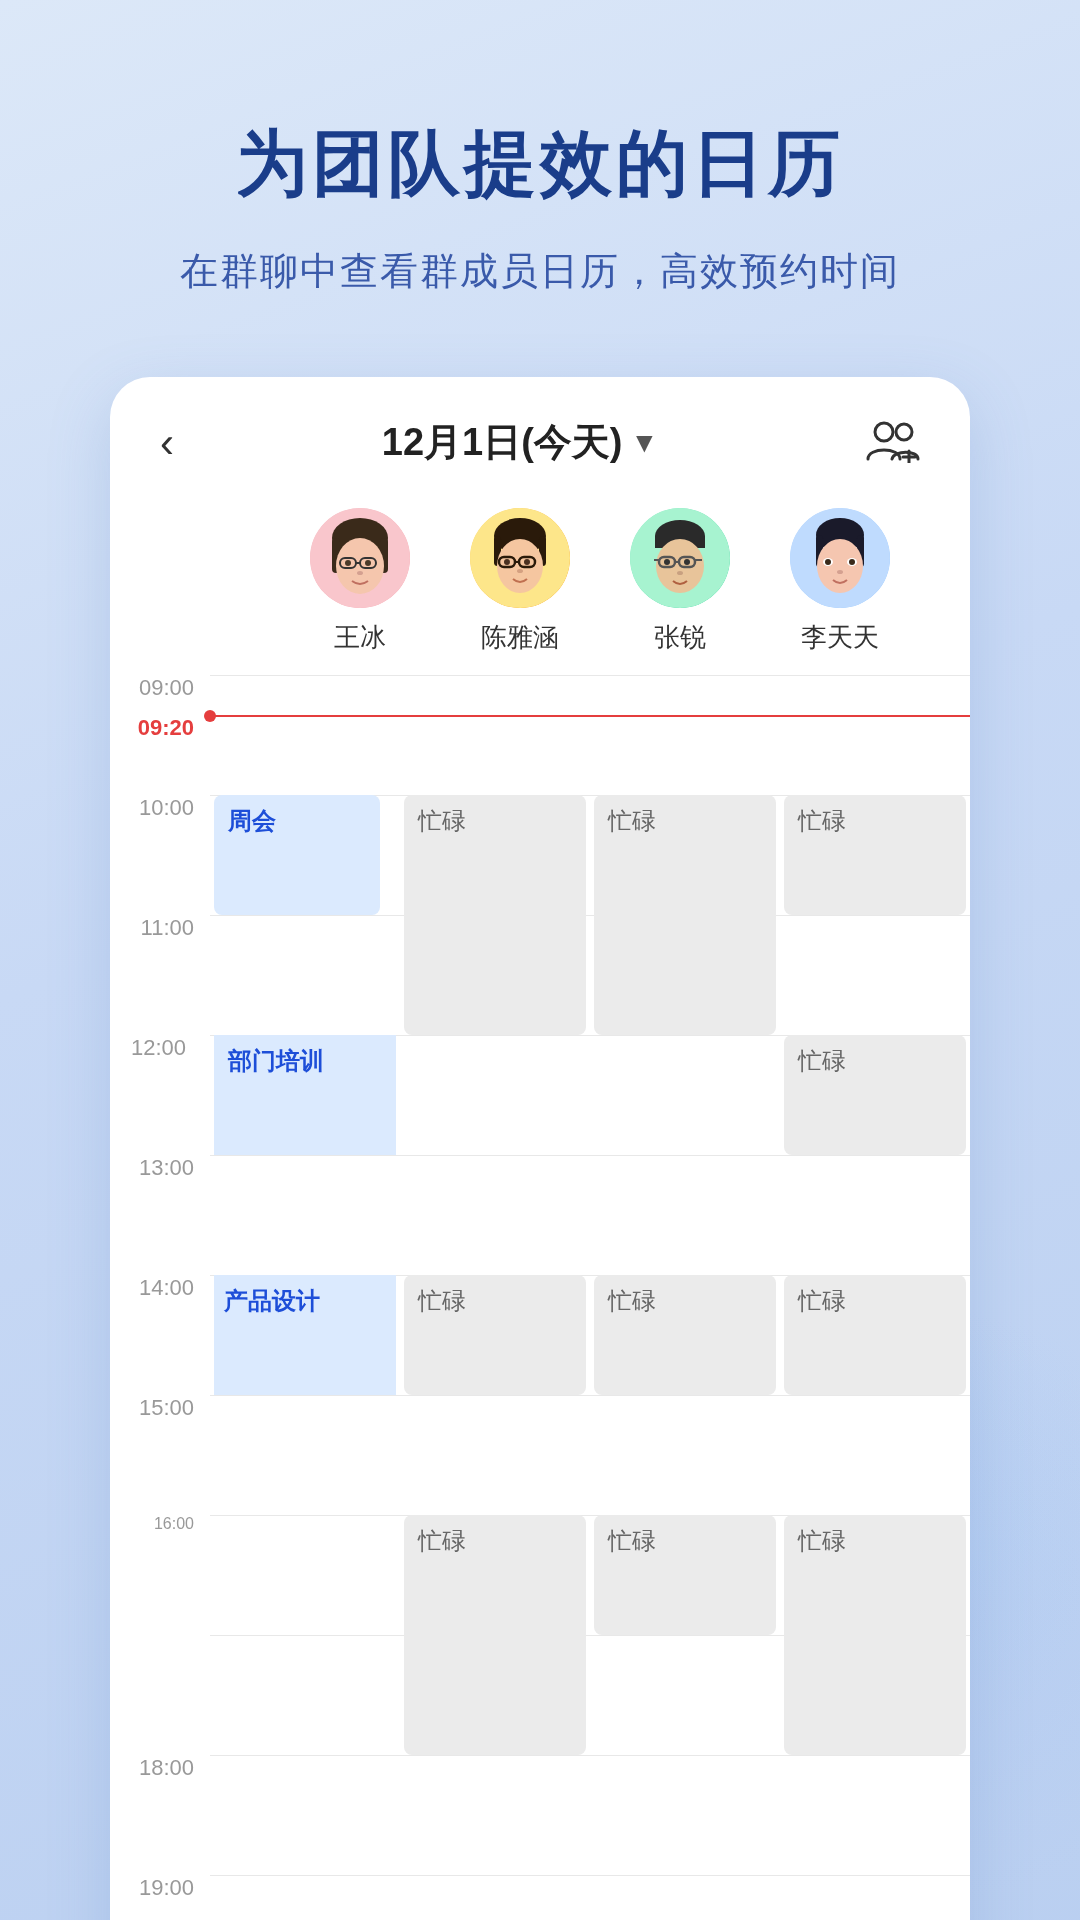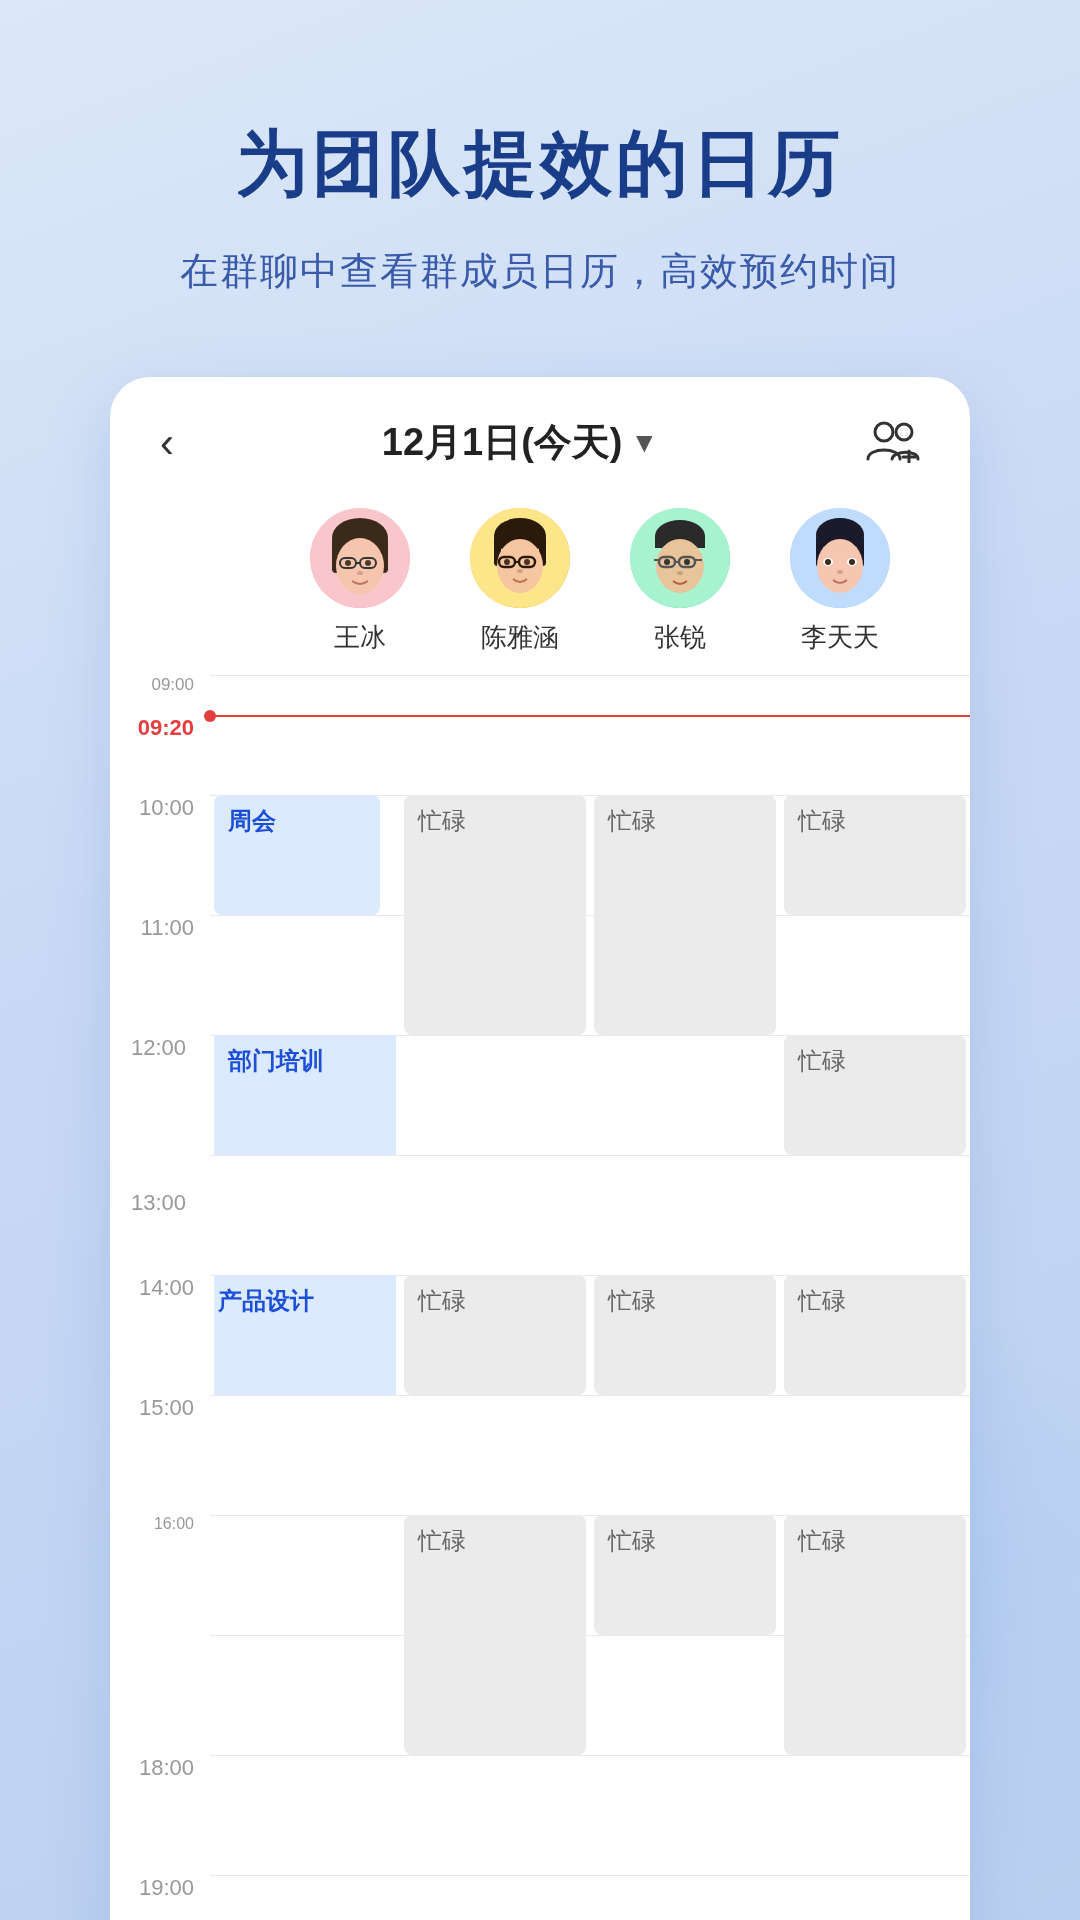--- a/index.html
+++ b/index.html
@@ -286,31 +286,31 @@
         </div>
         <span class="avatar-name">李天天</span>
       </div>
     </div>
 
     <div class="calendar-grid">
 
       <div class="time-col">
         <div style="height:1320px; position:relative;">
 
-          <div style="position:absolute; top:0; right:16px; font-size:17px; color:#999;">09:00</div>
+          <div style="position:absolute; top:0; right:16px; font-size:22px; color:#999;">09:00</div>
 
           <div style="position:absolute; top:40px; right:16px; font-size:22px; color:#e53e3e; font-weight:600;">09:20</div>
 
           <div style="position:absolute; top:120px; right:16px; font-size:22px; color:#999;">10:00</div>
 
           <div style="position:absolute; top:240px; right:16px; font-size:22px; color:#999;">11:00</div>
 
           <div style="position:absolute; top:360px; right:24px; font-size:22px; color:#999;">12:00</div>
 
-          <div style="position:absolute; top:480px; right:24px; font-size:22px; color:#999;margin-top:35px;">13:00</div>
+          <div style="position:absolute; top:480px; right:16px; font-size:22px; color:#999;">13:00</div>
 
           <div style="position:absolute; top:600px; right:16px; font-size:22px; color:#999;">14:00</div>
 
           <div style="position:absolute; top:720px; right:16px; font-size:22px; color:#999;">15:00</div>
 
           <div style="position:absolute; top:840px; right:16px; font-size:16px; color:#999;">16:00</div>
 
           <div style="position:absolute; top:1080px; right:16px; font-size:22px; color:#999;">18:00</div>
 
           <div style="position:absolute; top:1200px; right:16px; font-size:22px; color:#999;">19:00</div>
@@ -337,21 +337,21 @@
         </div>
 
         <div style="position:absolute;top:0;left:0;right:0;bottom:0;display:flex;">
 
           <div style="flex:1;position:relative;">
 
             <div style="position:absolute;top:120px;height:120px;left:4px;right:20px;background:#dbeafe;color:#1d4ed8;border-radius:8px;padding:10px 14px;font-size:24px;font-weight:600;">周会</div>
 
             <div style="position:absolute;top:360px;height:120px;left:4px;right:4px;background:#dbeafe;color:#1d4ed8;border-radius:0;padding:10px 14px;font-size:24px;font-weight:600;">部门培训</div>
 
-            <div style="position:absolute;top:600px;height:120px;left:4px;right:4px;background:#dbeafe;color:#1d4ed8;border-radius:0;padding:10px 4px;font-size:24px;font-weight:600;">产品设计</div>
+            <div style="position:absolute;top:600px;height:120px;left:4px;right:4px;background:#dbeafe;color:#1d4ed8;border-radius:0;padding:10px 10px;font-size:24px;font-weight:600;">产品设计</div>
           </div>
 
           <div style="flex:1;position:relative;">
 
             <div style="position:absolute;top:120px;height:240px;left:4px;right:4px;background:#ebebeb;color:#666;border-radius:8px;padding:10px 14px;font-size:24px;">忙碌</div>
 
             <div style="position:absolute;top:600px;height:120px;left:4px;right:4px;background:#ebebeb;color:#666;border-radius:8px;padding:10px 14px;font-size:24px;">忙碌</div>
 
             <div style="position:absolute;top:840px;height:240px;left:4px;right:4px;background:#ebebeb;color:#666;border-radius:8px;padding:10px 14px;font-size:24px;">忙碌</div>
           </div>

